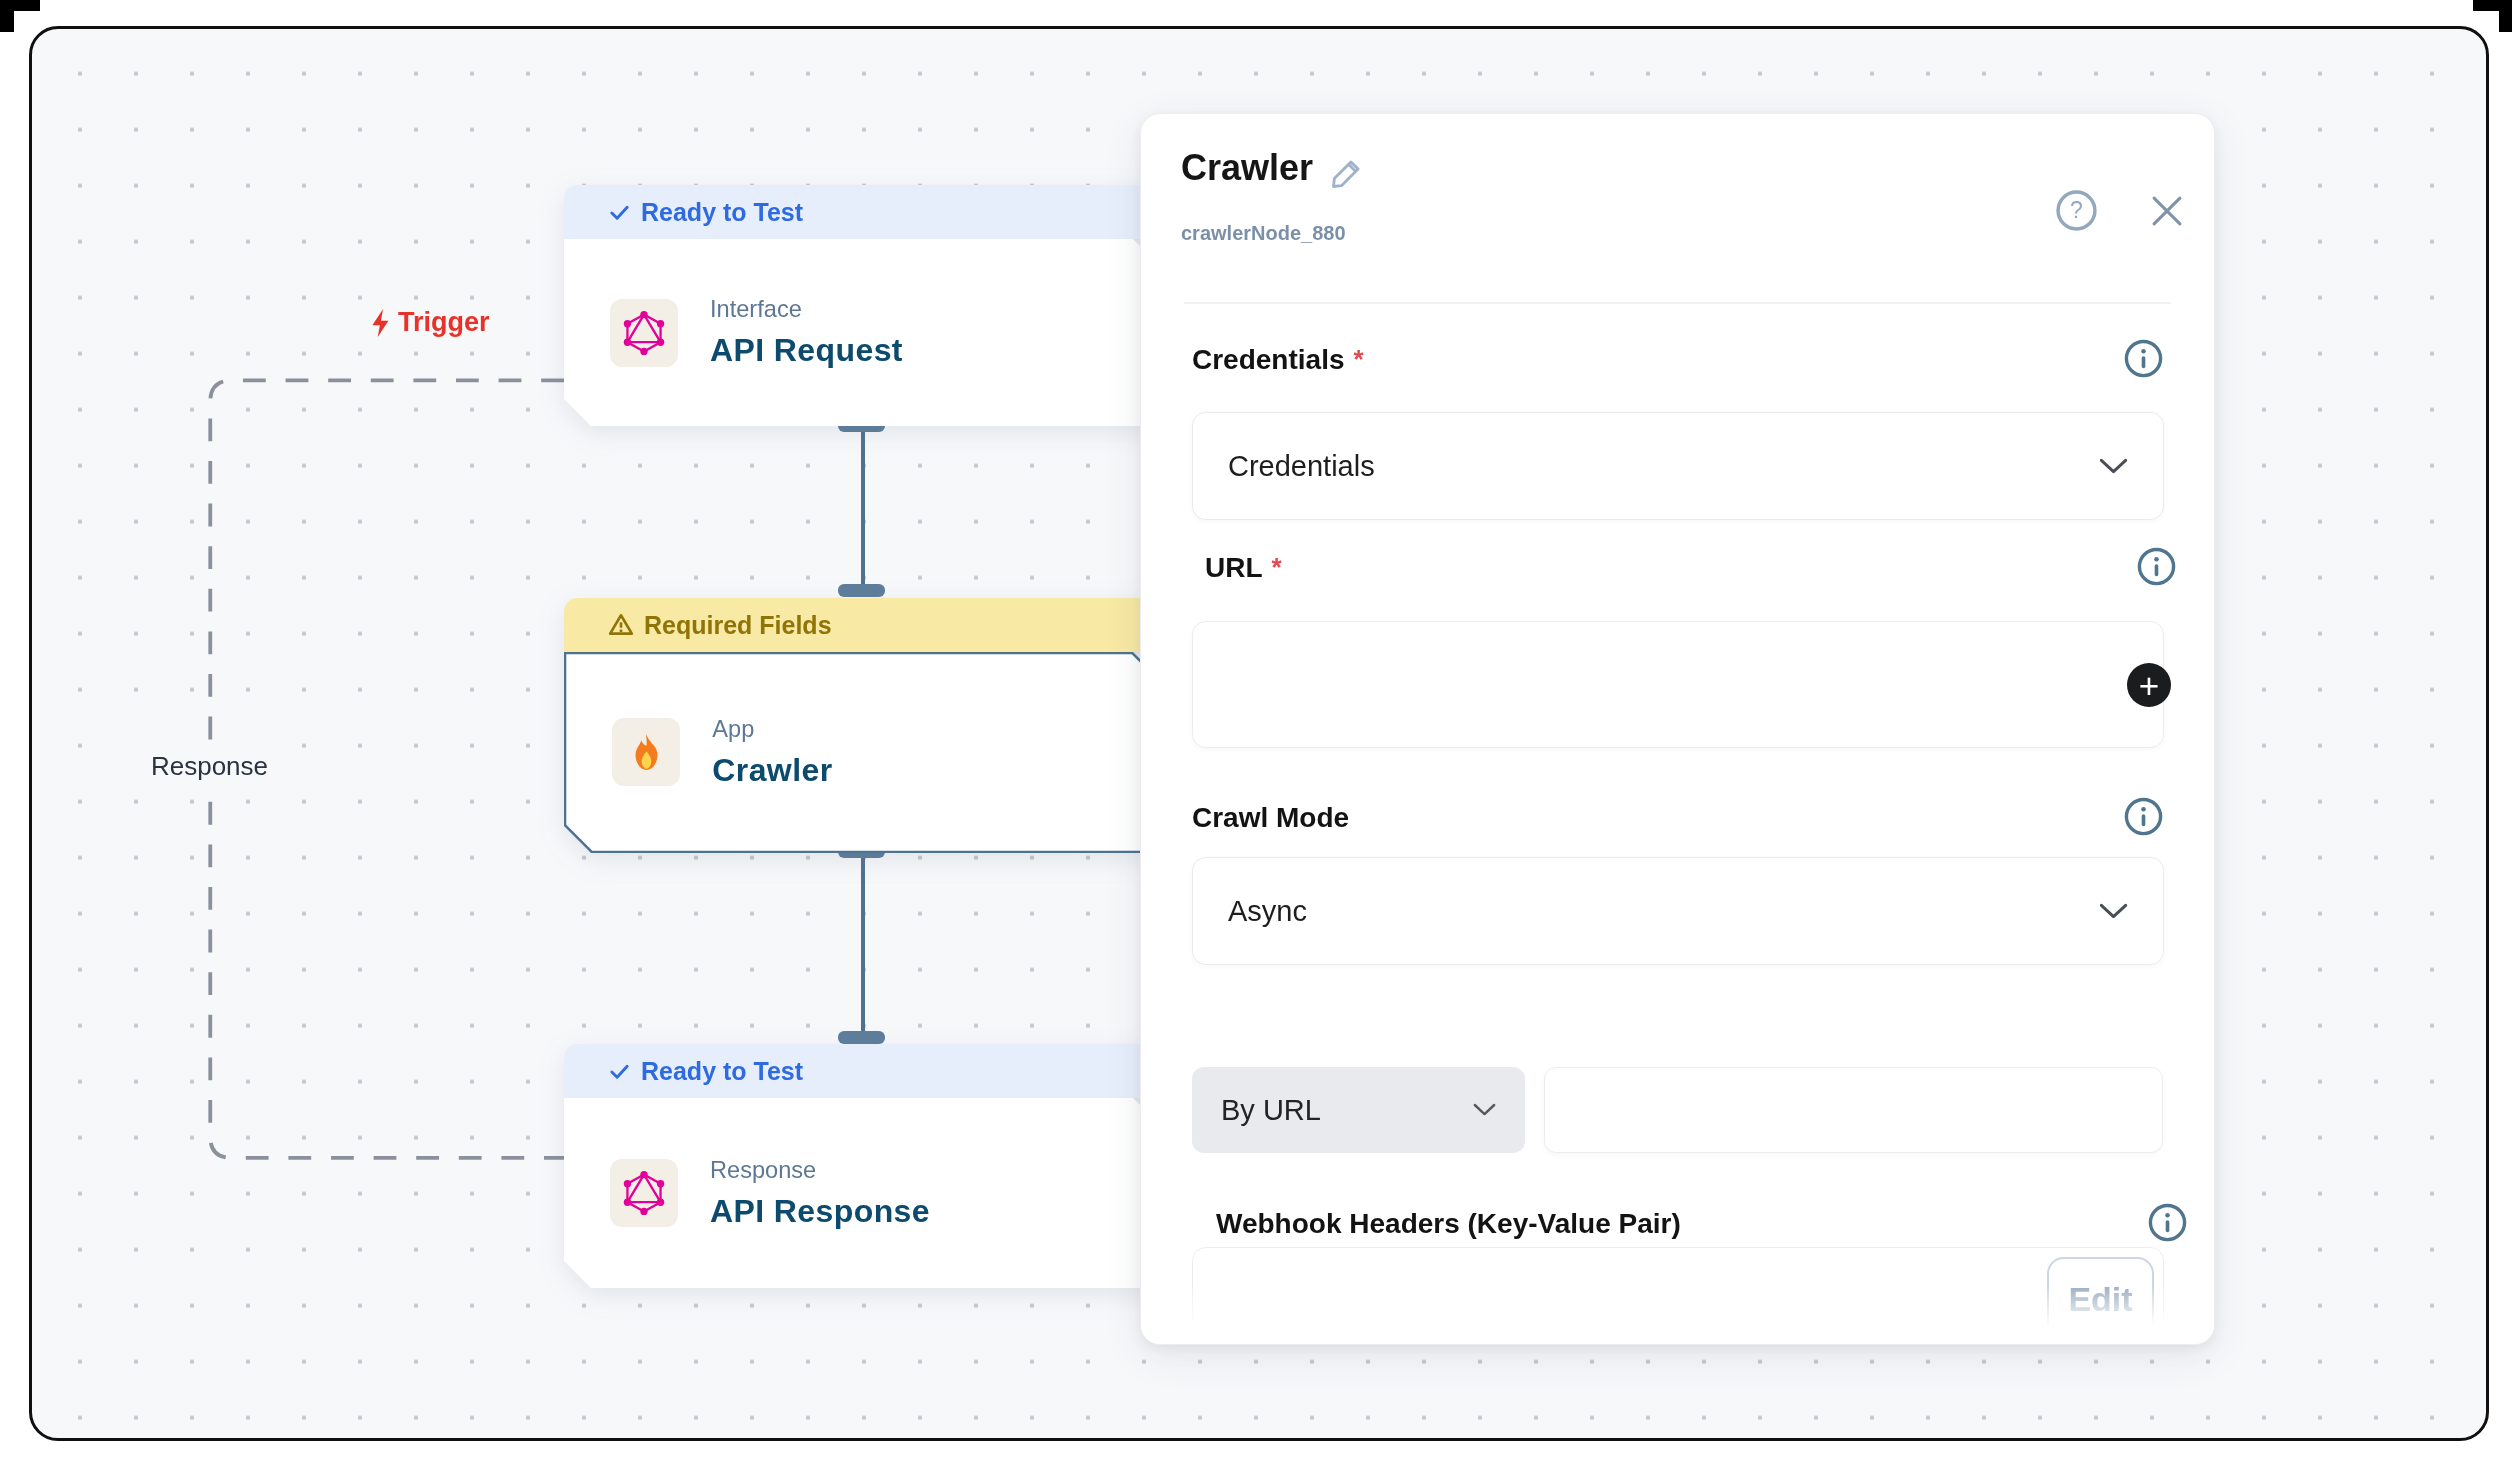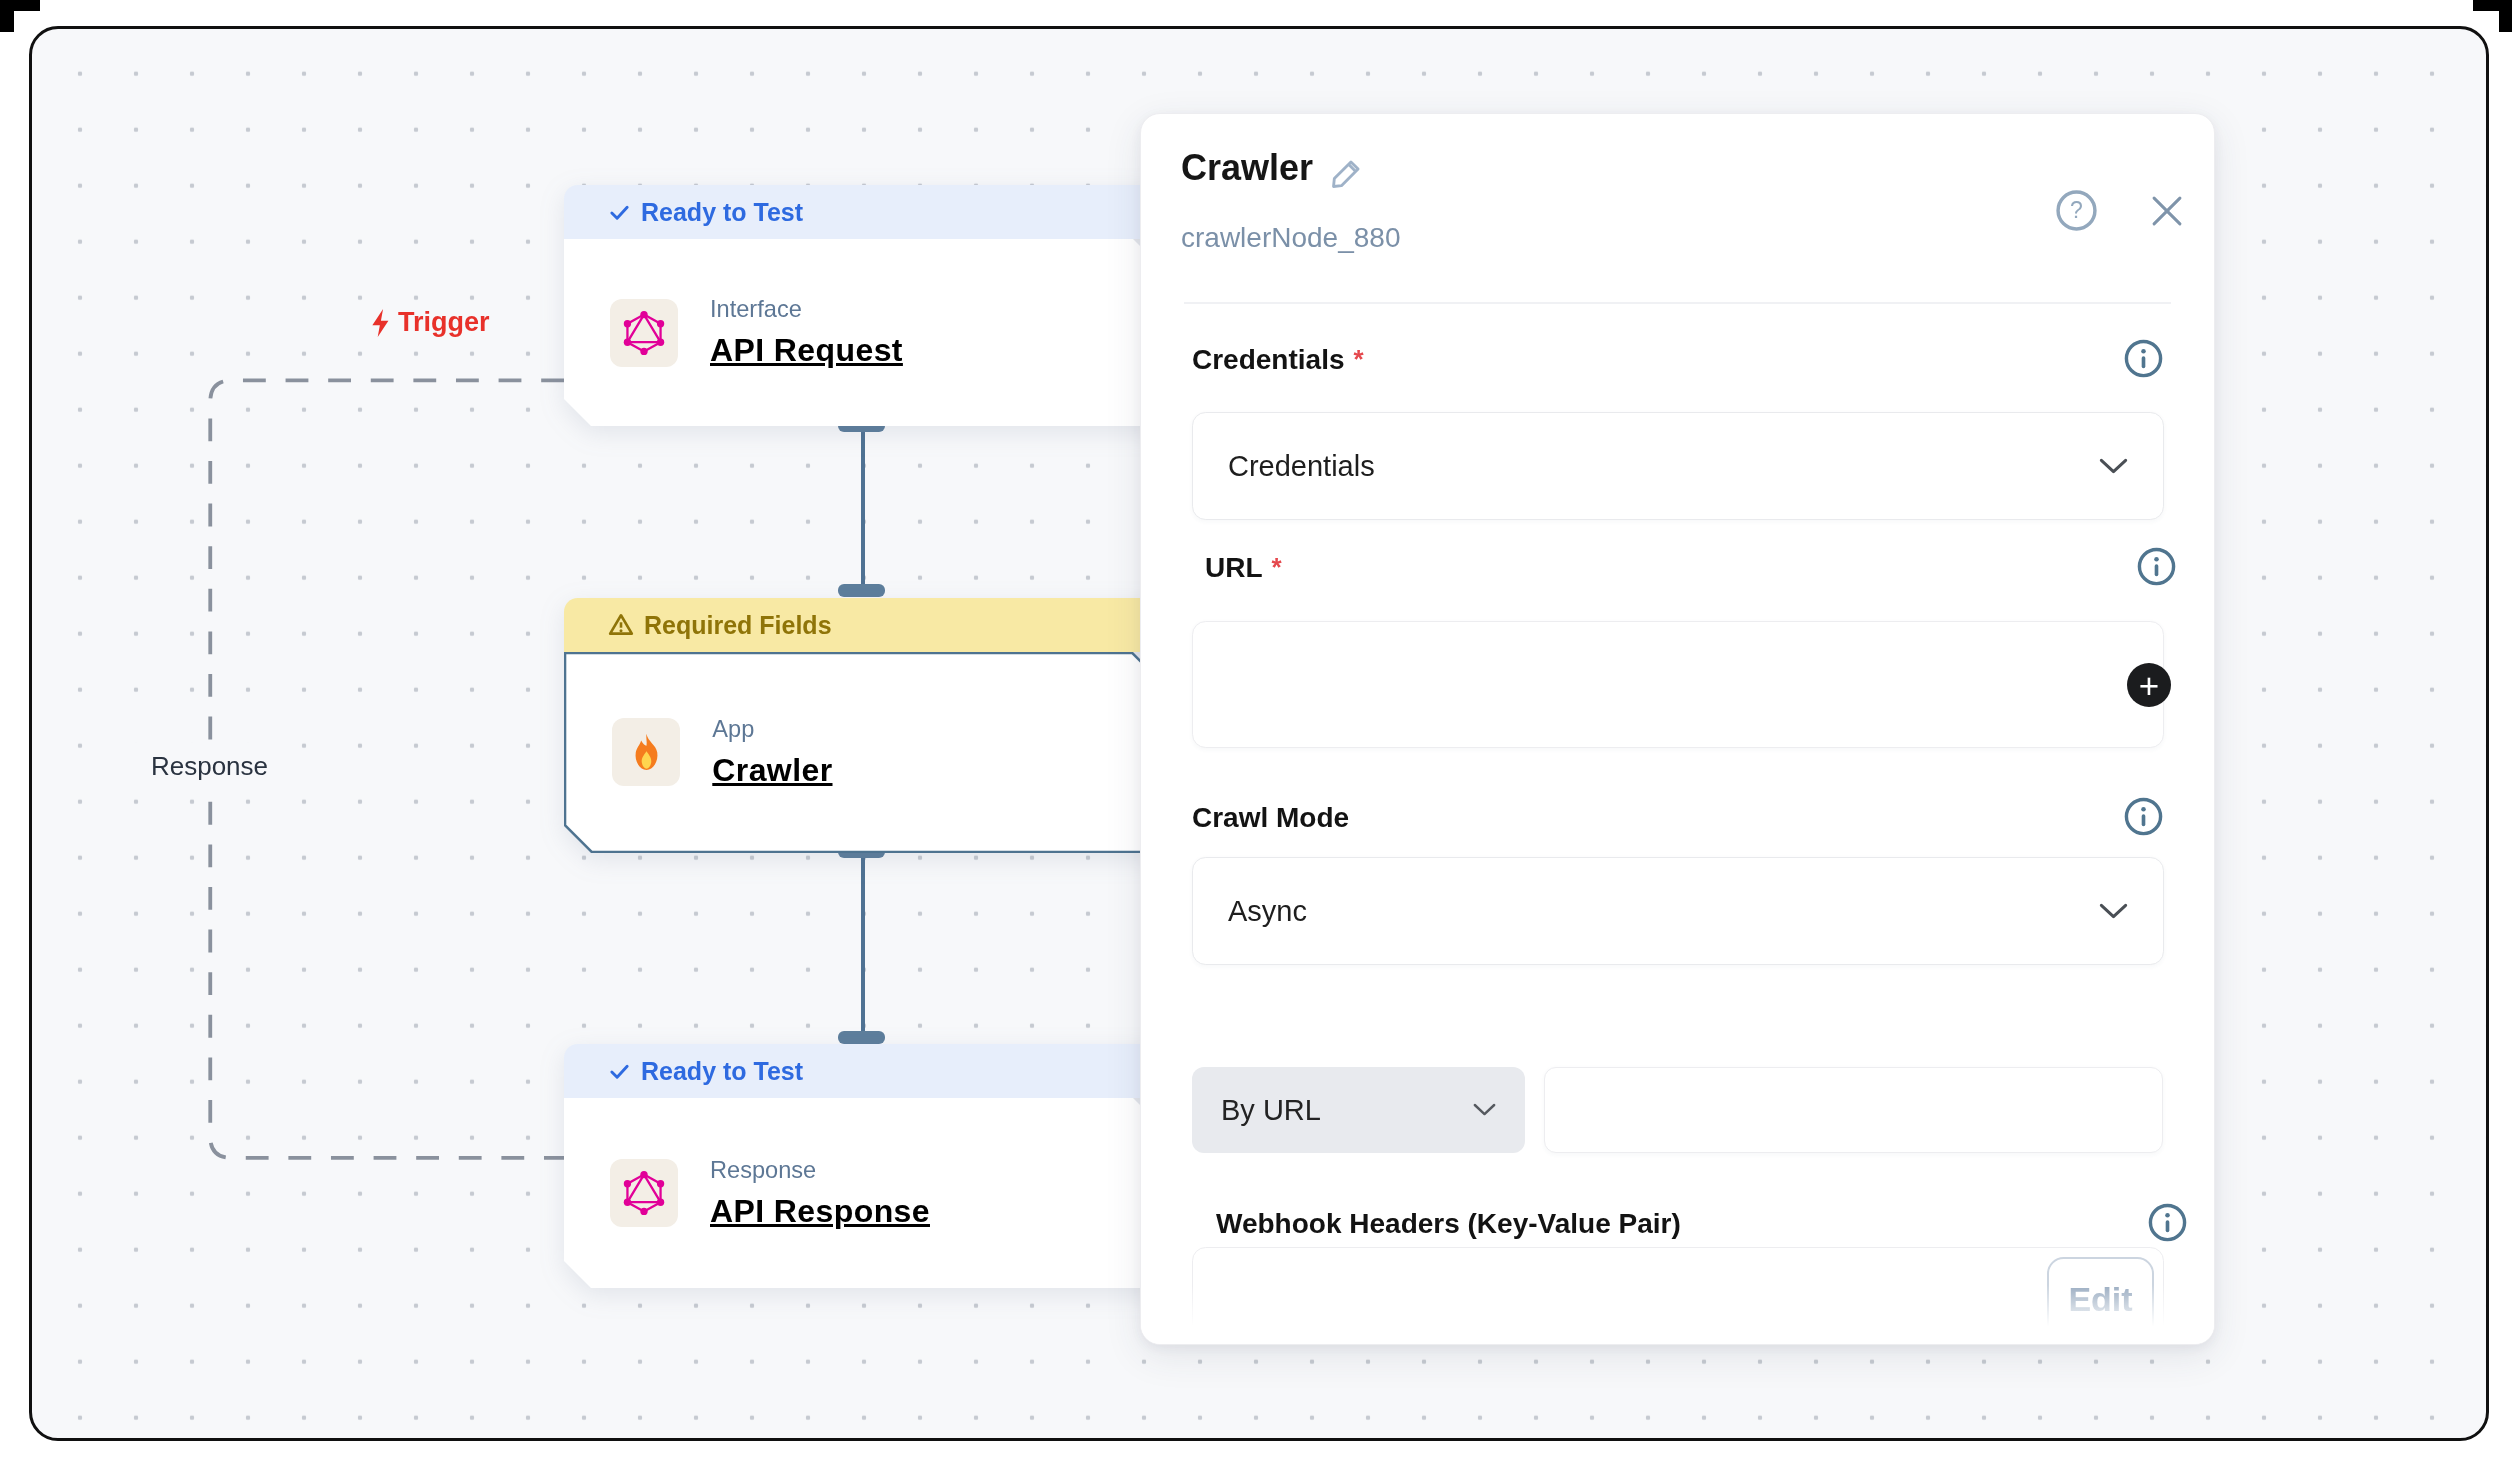--- a/index.html
+++ b/index.html
@@ -38,41 +38,41 @@
   }
   .card-border .card {
     position:absolute; left:2.3px; top:2.3px; width:calc(100% - 4.6px); height:calc(100% - 4.6px);
     clip-path: polygon(0 0, calc(100% - 26px) 0, 100% 26px, 100% 100%, 26px 100%, 0 calc(100% - 26px));
   }
   .icon-box {
     width:68px; height:68px; border-radius:12px; background:#f3eee6;
     display:flex; align-items:center; justify-content:center; flex:0 0 auto;
   }
   .node-text .cat { font-size:23.6px; color:#5d7795; margin-bottom:9px; }
-  .node-text .ttl { font-size:32px; font-weight:700; color:#000000; letter-spacing:0.4px;text-decoration:underline; }
+  .node-text .ttl { font-size:32px; font-weight:700; color:#0c4a6e; letter-spacing:0.4px; }
 
   
   .edge-line { position:absolute; width:3.8px; background:#4f7293; }
   .handle { position:absolute; width:47px; height:13px; background:#5d7e9c; border-radius:6px; }
 
   
   .trigger { position:absolute; display:flex; align-items:center; gap:3px; color:#e8312a; font-size:27px; font-weight:700; }
   .response-label {
     position:absolute; background:#f7f8fa; padding:7.6px 16.7px; font-size:26px; color:#2a3340; font-weight:500;
   }
 
   
   .panel {
     position:absolute; left:1140px; top:113px; width:1075px; height:1232px;
     background:#ffffff; border:0.8px solid #ededf0; border-radius:20px;
     box-shadow: 0 10.7px 37px rgba(45,58,80,0.10), 0 3px 10.7px rgba(45,58,80,0.06);
     overflow:hidden;
   }
   .p-title { position:absolute; left:40px; top:33px; font-size:36px; font-weight:700; color:#161616; }
-  .p-sub   { position:absolute; left:40px; top:108px; font-size:28px; color:#7b90a8; }
+  .p-sub   { position:absolute; left:40px; top:108px; font-size:20px; color:#7b90a8;font-weight:bold; }
   .p-divider { position:absolute; left:43px; right:43px; top:188px; height:1.5px; background:#f0f1f4; }
   .icon-btn { position:absolute; width:43px; height:43px; display:flex; align-items:center; justify-content:center; cursor:pointer; }
 
   .f-label-row { position:absolute; left:51px; width:972px; height:41px; display:flex; align-items:center; }
   .f-label { font-size:28px; font-weight:700; color:#131313; }
   .req { color:#e5484d; margin-left:9px; font-size:26px; font-weight:700; }
   .info-icon { position:absolute; right:0; top:50%; transform:translateY(-50%); }
 
   .select-box {
     position:absolute; left:51px; width:972px; height:108px; background:#fff;

